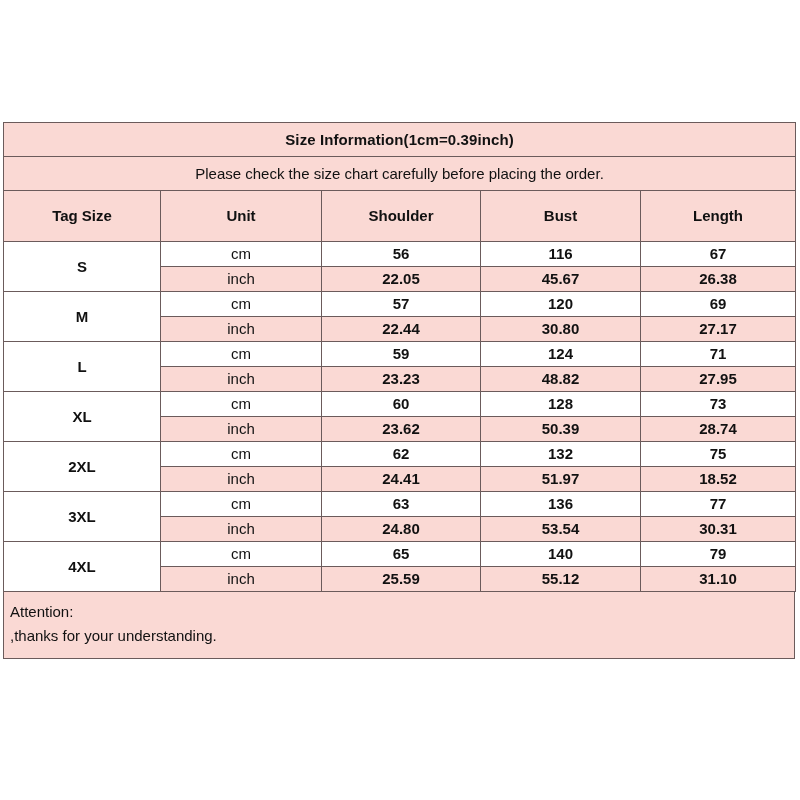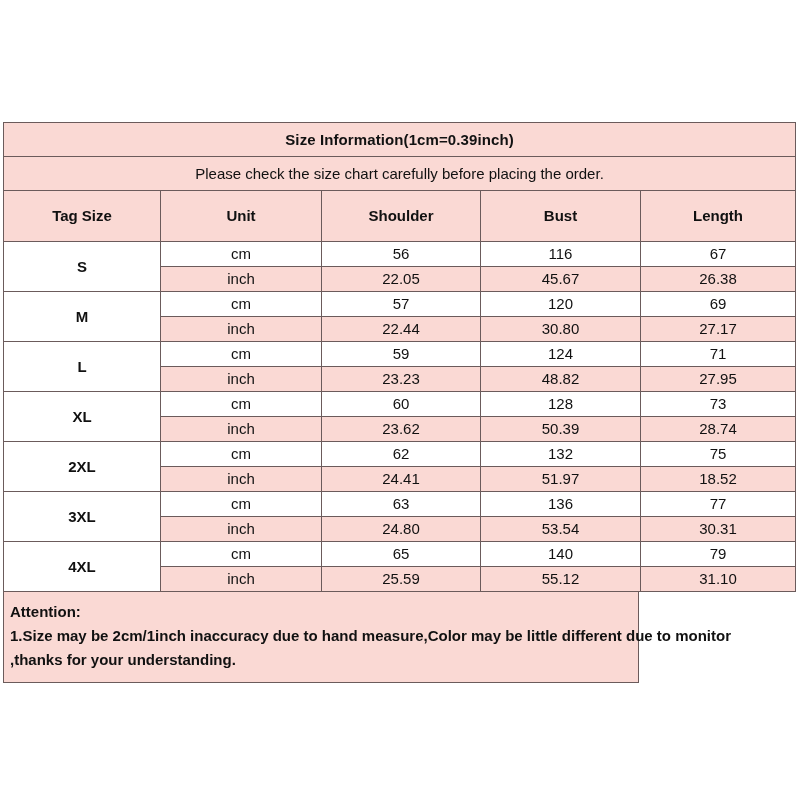--- a/index.html
+++ b/index.html
@@ -76,31 +76,31 @@
   }
 
   td.unit-cell {
     height: 24px;
     font-size: 15px;
   }
 
   td.value-cell {
     height: 24px;
     font-size: 15px;
+    font-weight: bold;
   }
 
   
   .attention-block {
-    width: 636px;
+    width: 792px;
     box-sizing: border-box;
     background: #fad9d4;
     border: 1px solid #6b5b5b;
     border-top: none;
     padding: 8px 6px 10px 6px;
-    font-weight: bold;
   }
   .attention-line {
     font-size: 15px;
     line-height: 24px;
     color: #111111;
     text-align: left;
     white-space: nowrap;
   }
 </style>
 </head>
@@ -230,17 +230,16 @@
         <td class="value-cell pink">25.59</td>
         <td class="value-cell pink">55.12</td>
         <td class="value-cell pink">31.10</td>
       </tr>
 
     </tbody>
   </table>
 
   <div class="attention-block">
     <div class="attention-line">Attention:</div>
-    <div class="attention-line">1.Size may be 2cm/1inch inaccuracy due to hand measure,Color may be little different due to monitor</div>
     <div class="attention-line">,thanks for your understanding.</div>
   </div>
 
 </div>
 
 </body></html>

